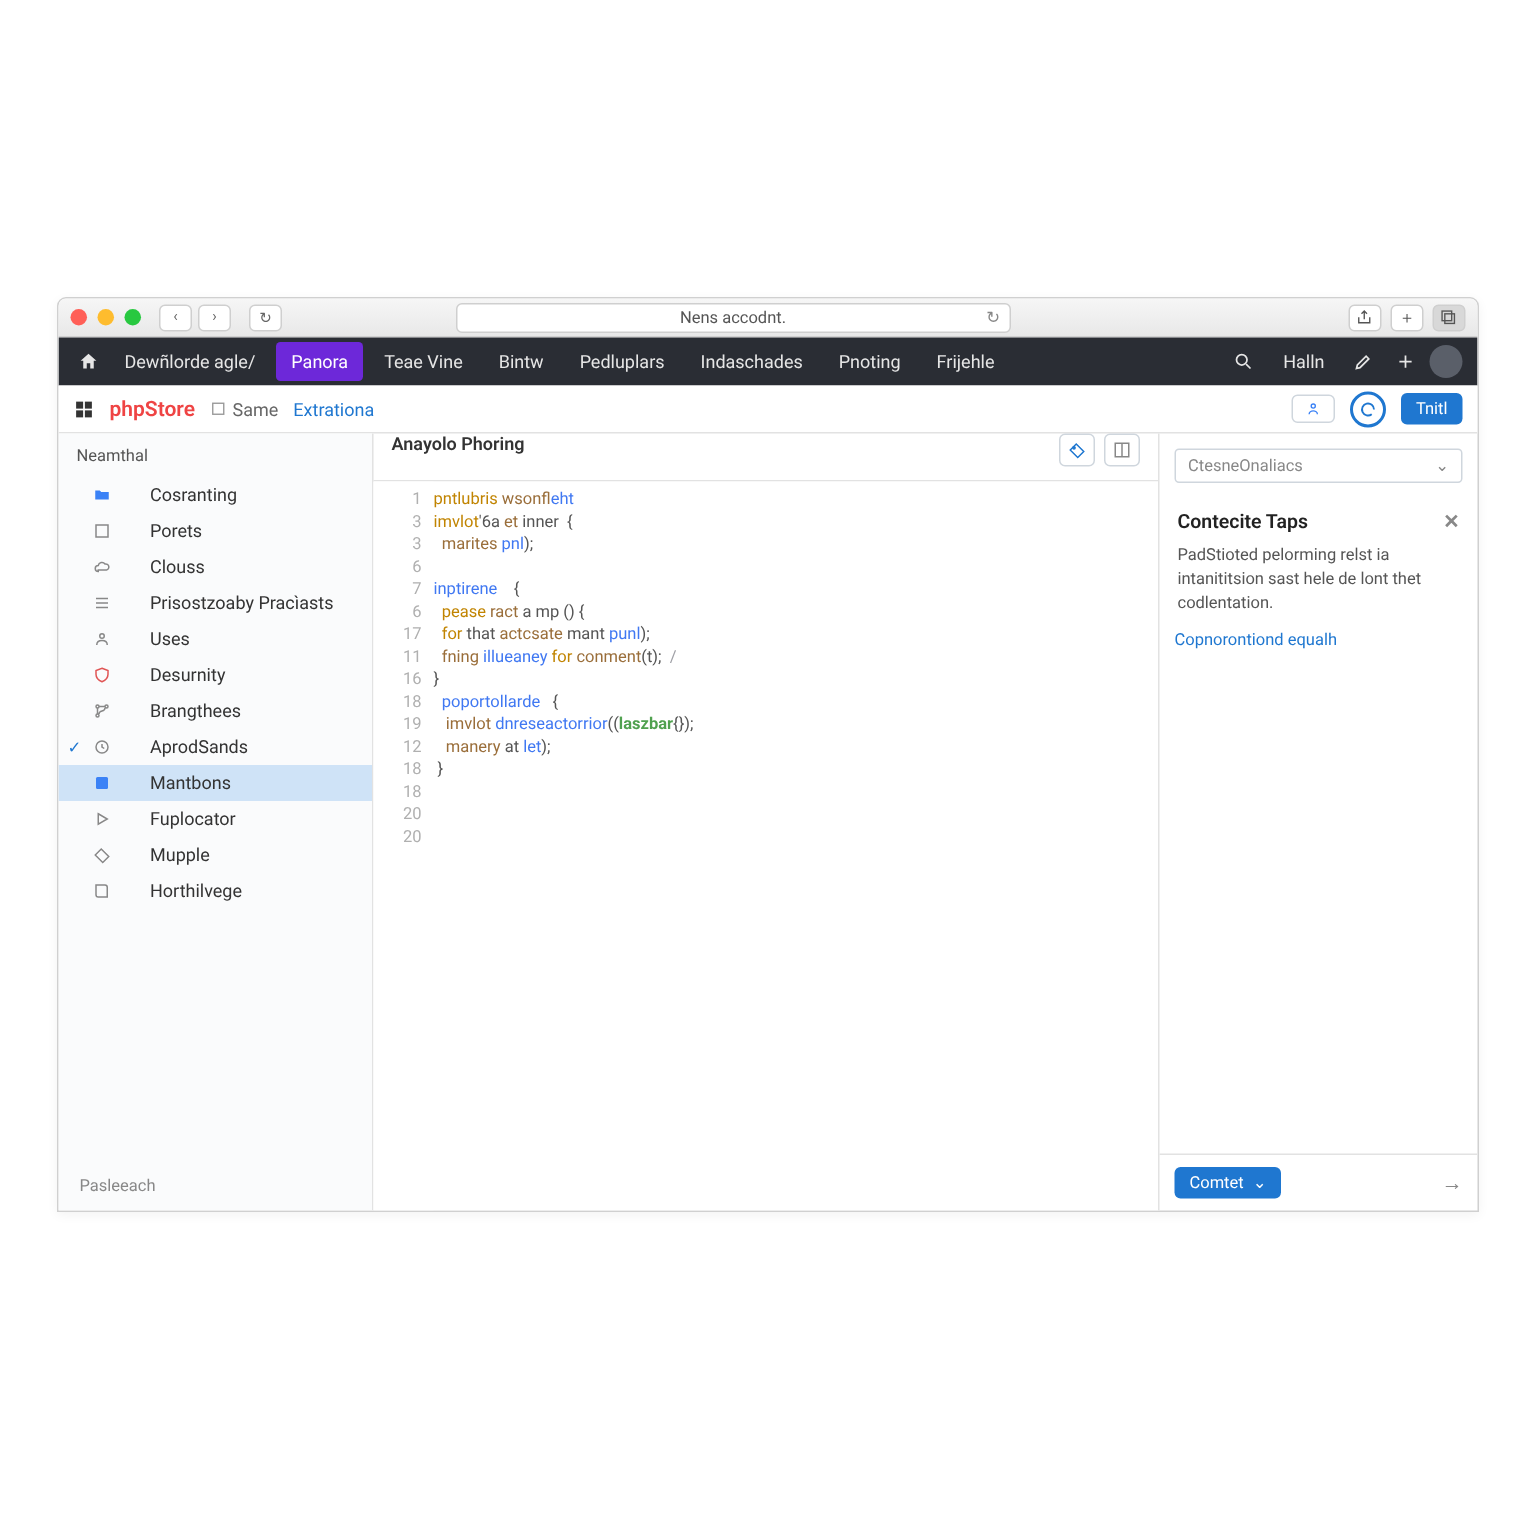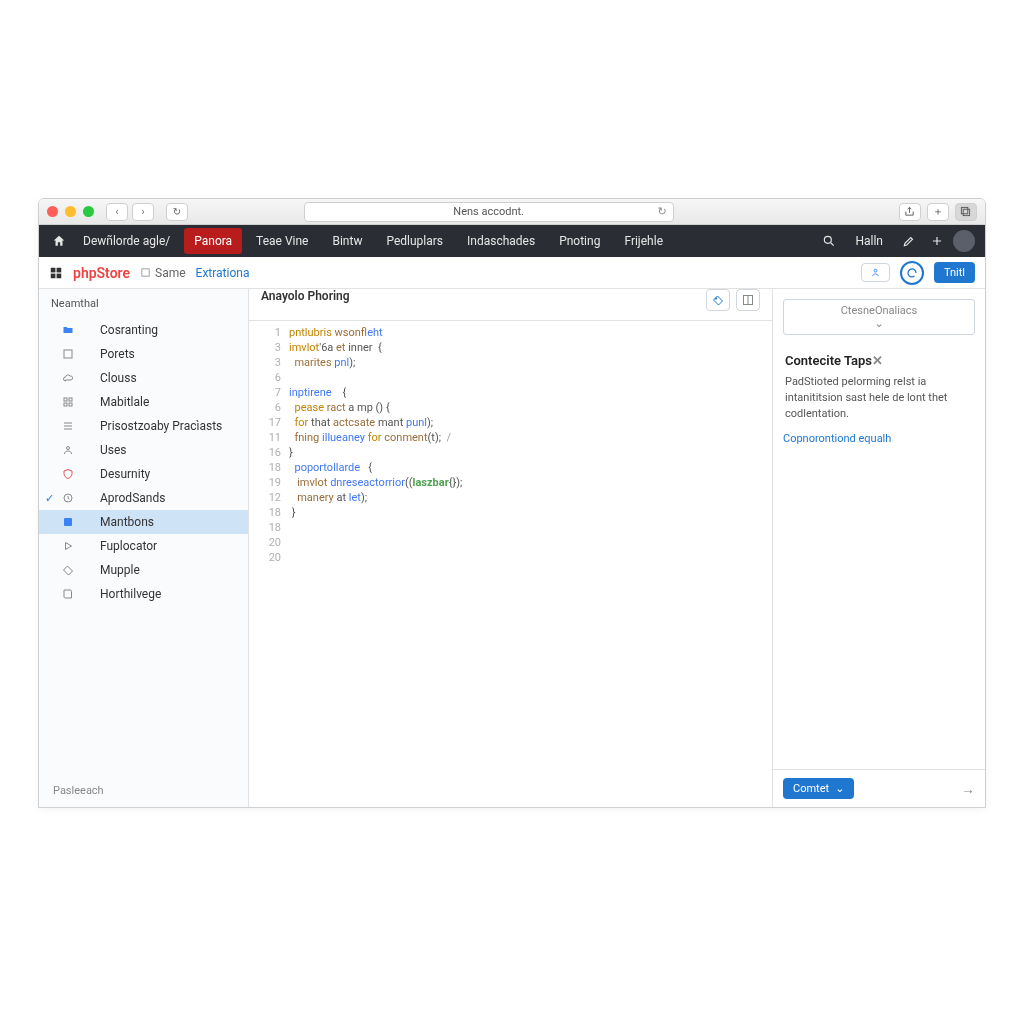--- a/index.html
+++ b/index.html
@@ -17,21 +17,21 @@
 .urlbar { flex:0 0 370px; margin:0 auto; height:20px; border:1px solid #cfcfcf; border-radius:4px; background:#fff; display:flex; align-items:center; justify-content:center; font-size:11px; color:#555; position:relative; }
 .urlbar .rel { position:absolute; right:6px; font-size:11px; color:#888; }
 .tbicons { display:flex; gap:6px; margin-left:auto; }
 .tbicon { width:22px; height:18px; border:1px solid #cfcfcf; border-radius:4px; background:#fff; display:flex; align-items:center; justify-content:center; font-size:11px; color:#555; }
 .tbicon.tabs{background:#d8d8d8;}
 
 
 .topnav { height:32px; background:#2a2d34; display:flex; align-items:center; padding:0 10px; gap:4px; color:#e6e6e6; font-size:12px; }
 .topnav .home { width:20px; height:20px; display:flex; align-items:center; justify-content:center; }
 .topnav .item { padding:6px 10px; border-radius:3px; cursor:pointer; }
-.topnav .item.active { background:#b91c1c; color:#fff; }
+.topnav .item.active { background:#6d28d9; color:#fff; }
 .topnav .sp { flex:1; }
 .topnav .ic { width:24px; height:24px; display:flex; align-items:center; justify-content:center; color:#e6e6e6; cursor:pointer; }
 .topnav .avatar { width:22px; height:22px; border-radius:50%; background:#5a5f69; }
 
 
 .subheader { height:32px; border-bottom:1px solid #e2e2e2; display:flex; align-items:center; padding:0 10px; gap:10px; font-size:12px; background:#fff; }
 .subheader .logo { font-weight:600; font-size:14px; color:#ef4444; }
 .subheader .small { color:#666; display:flex; align-items:center; gap:4px; }
 .subheader .link { color:#1f77d0; }
 .subheader .sp { flex:1; }
@@ -57,23 +57,23 @@
 .main-hdr .tool.plain { color:#666; }
 
 .editor { flex:1; display:flex; font-family:Menlo,Consolas,monospace; font-size:11px; overflow:auto; background:#fff; }
 .gutter { width:40px; text-align:right; padding:4px 8px 4px 0; color:#b0b0b0; background:#fff; }
 .gutter div { height:15px; line-height:15px; }
 .code { flex:1; padding:4px 0; }
 .code .line { height:15px; line-height:15px; white-space:pre; }
 .tok-kw{color:#c18401;} .tok-fn{color:#9a6e3a;} .tok-id{color:#4078f2;} .tok-str{color:#50a14f;font-weight:bold;} .tok-pn{color:#555;} .tok-cm{color:#a0a1a7;}
 
 .rightpane { width:212px; display:flex; flex-direction:column; font-size:12px; }
-.rightpane .drop { margin:10px; border:1px solid #cfd6dd; border-radius:3px; padding:4px 8px; color:#888; font-size:11px; display:flex; align-items:center; justify-content:space-between;flex-direction:column; }
+.rightpane .drop { margin:10px; border:1px solid #cfd6dd; border-radius:3px; padding:4px 8px; color:#888; font-size:11px; display:flex; align-items:center; justify-content:space-between; }
 .rightpane .card { margin:4px 10px; }
-.rightpane .card .hdr { display:flex; align-items:center; font-weight:600; font-size:13px; color:#222; padding:4px 2px; }
+.rightpane .card .hdr { display:flex; align-items:center; justify-content:space-between; font-weight:600; font-size:13px; color:#222; padding:4px 2px; }
 .rightpane .card .close { color:#888; cursor:pointer; font-size:13px; }
 .rightpane .card .body { font-size:11px; color:#555; line-height:1.45; padding:2px; }
 .rightpane .card .lnk { color:#1f77d0; font-size:11px; display:inline-block; margin-top:8px; }
 .rightpane .sp { flex:1; }
 .rightpane .footer { border-top:1px solid #e2e2e2; padding:8px 10px; display:flex; align-items:center; justify-content:space-between; }
 .rightpane .footer .drop2 { background:#1f77d0; color:#fff; border-radius:4px; padding:4px 10px; font-size:11px; display:flex; align-items:center; gap:6px; }
 .rightpane .footer .arrow { color:#888; font-size:14px; }
 
 svg { display:block; }
 </style>
@@ -204,31 +204,20 @@
             <span class="ic">
               <svg width="12" height="12" viewBox="0 0 24 24" fill="none" stroke="#888" stroke-width="2">
                 <path d="M7 18a4 4 0 010-8 5 5 0 019-2 4 4 0 012 8H7z"></path>
               </svg>
             </span>
             <span>Clouss</span>
           </li>
           <li>
             <span class="ic">
               <svg width="12" height="12" viewBox="0 0 24 24" fill="none" stroke="#888" stroke-width="2">
-                <rect x="4" y="4" width="6" height="6"></rect>
-                <rect x="14" y="4" width="6" height="6"></rect>
-                <rect x="4" y="14" width="6" height="6"></rect>
-                <rect x="14" y="14" width="6" height="6"></rect>
-              </svg>
-            </span>
-            <span>Mabitlale</span>
-          </li>
-          <li>
-            <span class="ic">
-              <svg width="12" height="12" viewBox="0 0 24 24" fill="none" stroke="#888" stroke-width="2">
                 <path d="M4 6h16M4 12h16M4 18h16"></path>
               </svg>
             </span>
             <span>Prisostzoaby Pracìasts</span>
           </li>
           <li>
             <span class="ic">
               <svg width="12" height="12" viewBox="0 0 24 24" fill="none" stroke="#888" stroke-width="2">
                 <circle cx="12" cy="8" r="3"></circle>
                 <path d="M5 20c0-4 3-6 7-6s7 2 7 6"></path>
@@ -236,20 +225,31 @@
             </span>
             <span>Uses</span>
           </li>
           <li>
             <span class="ic">
               <svg width="12" height="12" viewBox="0 0 24 24" fill="none" stroke="#e05555" stroke-width="2">
                 <path d="M12 3l8 3v5c0 5-3 8-8 10-5-2-8-5-8-10V6z"></path>
               </svg>
             </span>
             <span>Desurnity</span>
+          </li>
+          <li>
+            <span class="ic">
+              <svg width="12" height="12" viewBox="0 0 24 24" fill="none" stroke="#888" stroke-width="2">
+                <circle cx="6" cy="6" r="2"></circle>
+                <circle cx="6" cy="18" r="2"></circle>
+                <circle cx="18" cy="6" r="2"></circle>
+                <path d="M6 8v8M8 6h8M16 8c0 6-8 2-8 8"></path>
+              </svg>
+            </span>
+            <span>Brangthees</span>
           </li>
           <li>
             <span class="chk">✓</span>
             <span class="ic">
               <svg width="12" height="12" viewBox="0 0 24 24" fill="none" stroke="#888" stroke-width="2">
                 <circle cx="12" cy="12" r="8"></circle>
                 <path d="M12 8v4l3 2"></path>
               </svg>
             </span>
             <span>AprodSands</span>

